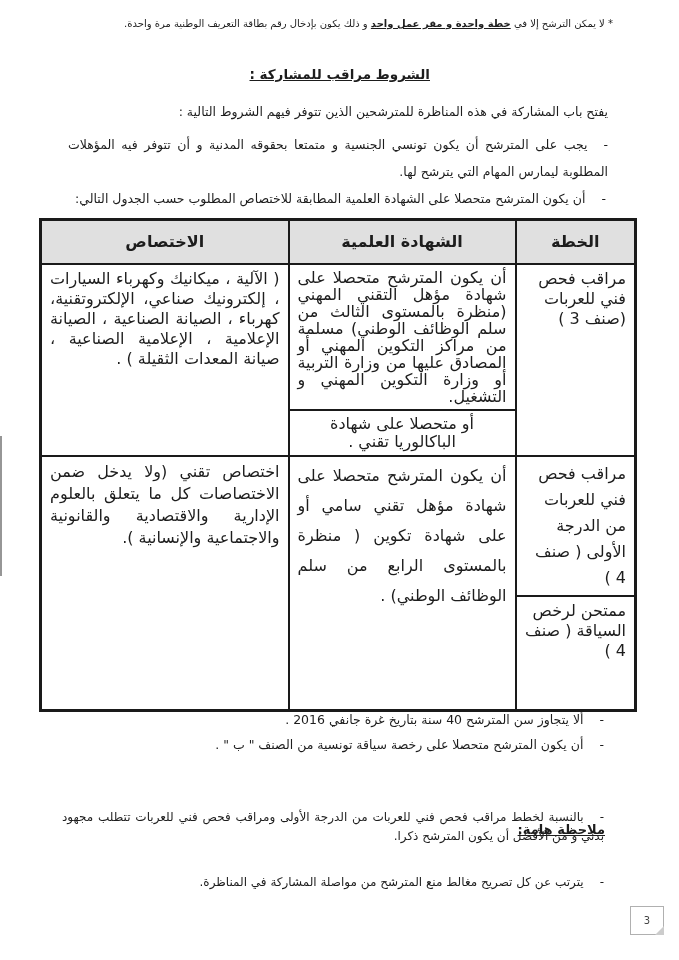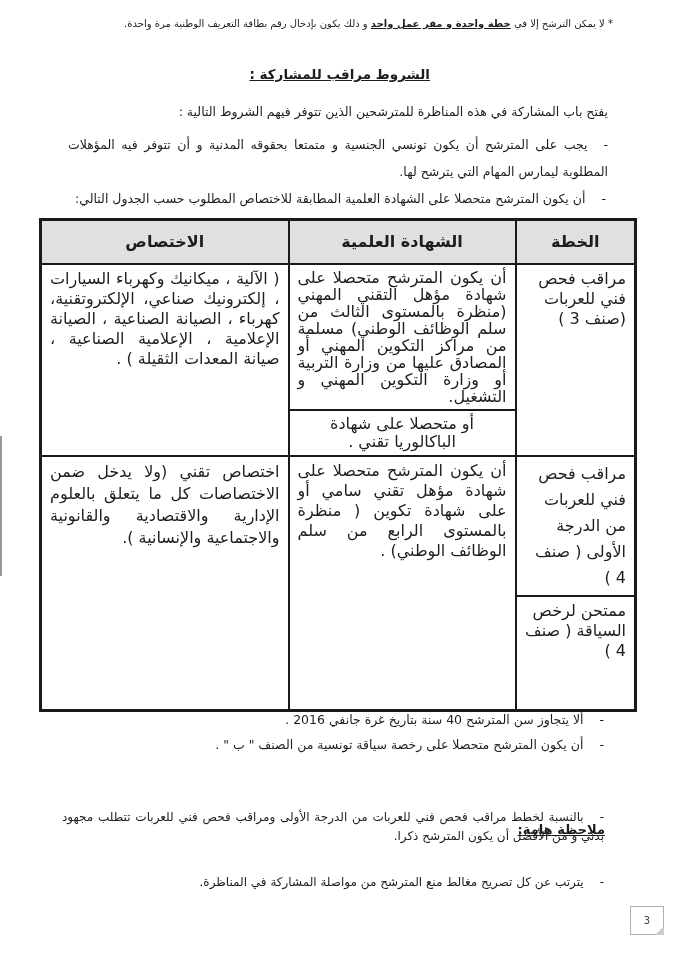--- a/index.html
+++ b/index.html
@@ -42,21 +42,21 @@
   .ctable tr.r4 { height:115px; }
   .ctable th {
     background:#e0e0e0; font-weight:bold; text-align:center; vertical-align:middle;
   }
   .th-post { font-size:11px; }
   .post1 { vertical-align:bottom; padding:0 6px 22px 6px; text-align:right; line-height:20px; }
   .deg-main { text-align:justify; line-height:17px; font-size:11.5px; padding:5px 7px; }
   .deg-alt { vertical-align:middle; text-align:center; line-height:18px; }
   .spec1 { text-align:justify; line-height:20px; font-size:11.5px; padding:5px 7px; vertical-align:top; }
   .post-top { vertical-align:middle; text-align:right; line-height:26px; padding:4px 6px; }
-  .deg2 { vertical-align:middle; text-align:justify; line-height:20px; padding:6px 9px; }
+  .deg2 { vertical-align:middle; text-align:justify; line-height:30px; padding:6px 9px; }
   .spec2 { vertical-align:middle; text-align:justify; line-height:22px; font-size:11.5px; padding:6px 9px; }
   .post-bottom { vertical-align:middle; text-align:right; line-height:20px; padding:4px 6px; }
   
   .b3 { position:absolute; top:712px; right:75px; font-size:12.5px; }
   .b4 { position:absolute; top:737px; right:75px; font-size:12.5px; }
   
   .note-title {
     position:absolute; top:782px; right:74px;
     font-size:13px; font-weight:bold; text-decoration:underline;margin-top:40px;
   }

